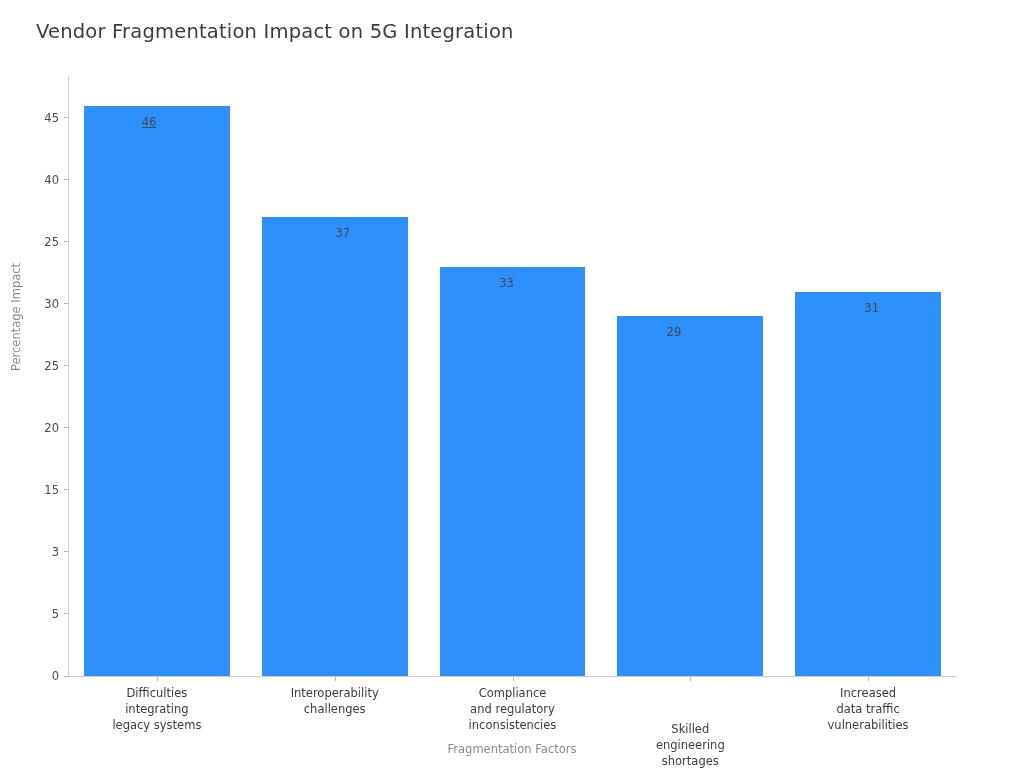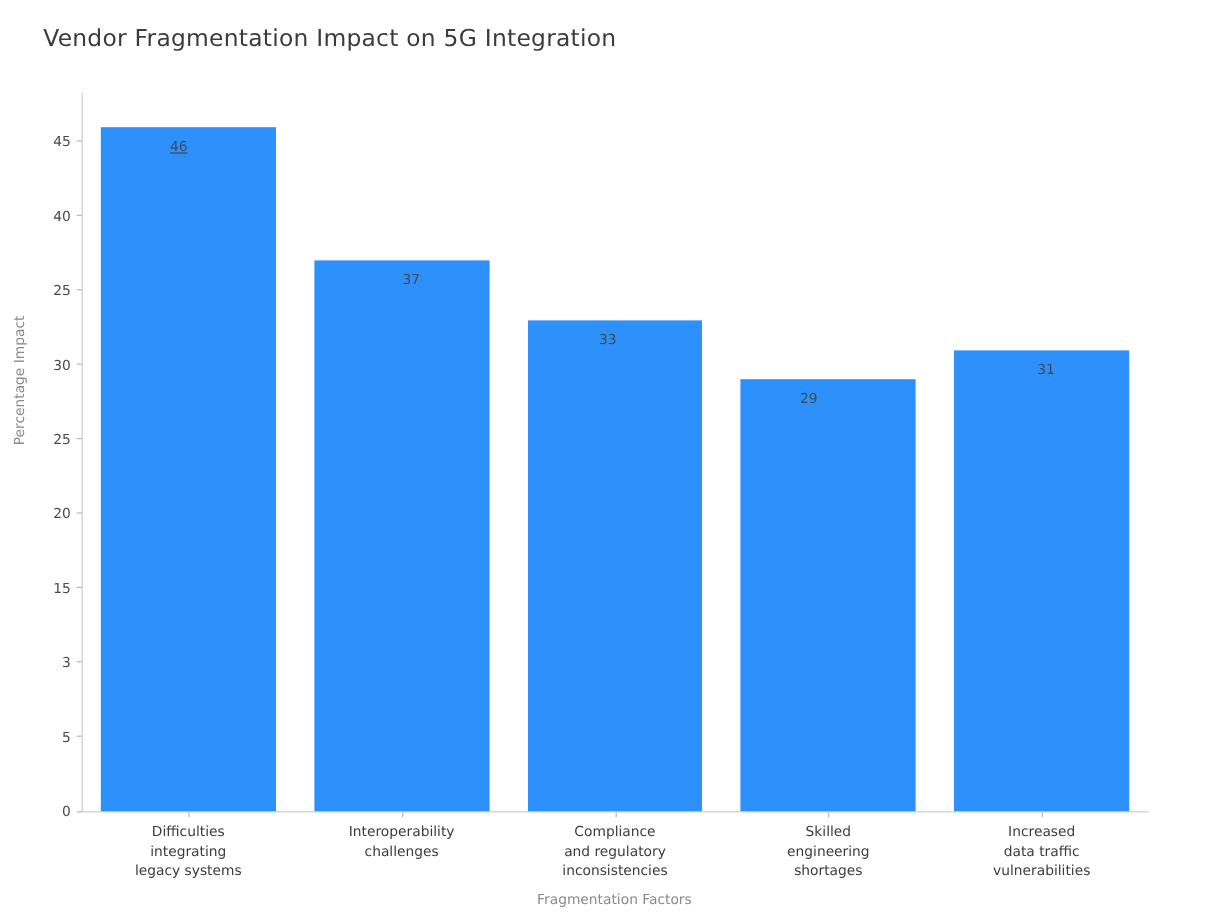--- a/index.html
+++ b/index.html
@@ -198,21 +198,21 @@
 integrating
 legacy systems</div>
       <div class="xtick-mark" style="left: 334.7px;"></div>
       <div class="xcat-label" style="left: 245.8px; width: 177.8px;">Interoperability
 challenges</div>
       <div class="xtick-mark" style="left: 512.5px;"></div>
       <div class="xcat-label" style="left: 423.6px; width: 177.8px;">Compliance
 and regulatory
 inconsistencies</div>
       <div class="xtick-mark" style="left: 690.3px;"></div>
-      <div class="xcat-label" style="left: 601.4px; width: 177.8px;">Skilled
+      <div class="xcat-label" style="left: 601.4px; width: 177.8px; margin-top: 36px;">Skilled
 engineering
 shortages</div>
       <div class="xtick-mark" style="left: 868.1px;"></div>
       <div class="xcat-label" style="left: 779.2px; width: 177.8px;">Increased
 data traffic
 vulnerabilities</div>
     </div>
   <div id="bars-layer">
       <div class="bar" style="left: 84.002px; top: 105.524px; width: 145.796px; height: 570.476px; background: rgb(46, 144, 250);"></div>
       <div class="bar-value" style="left: 84.002px; width: 130px; top: 114.524px; color: rgb(63, 74, 87); text-decoration: underline;">46</div>

